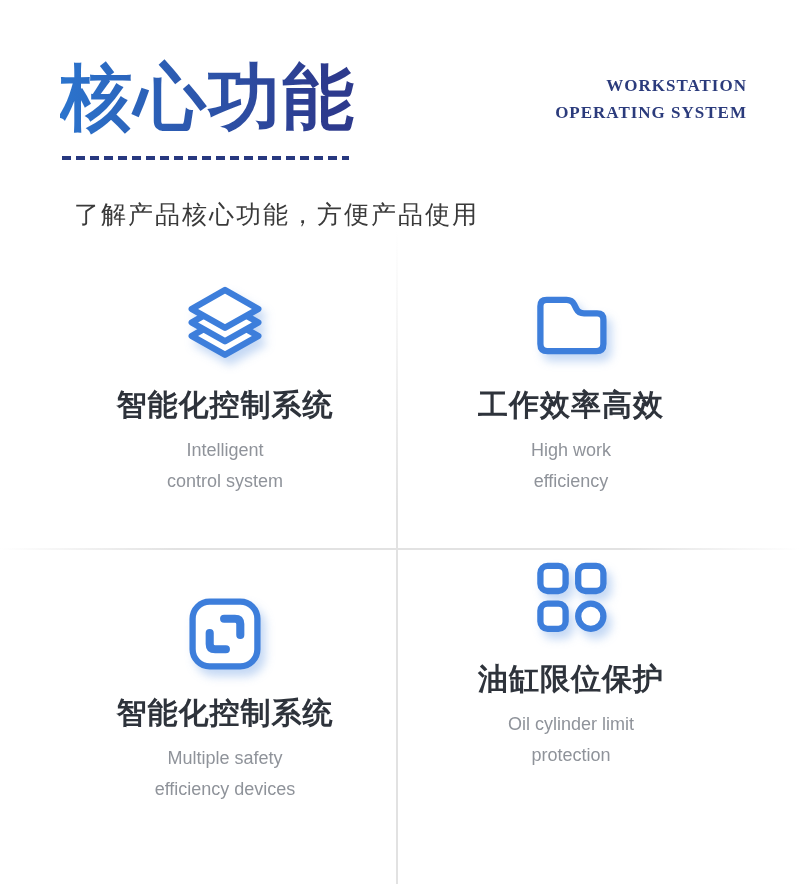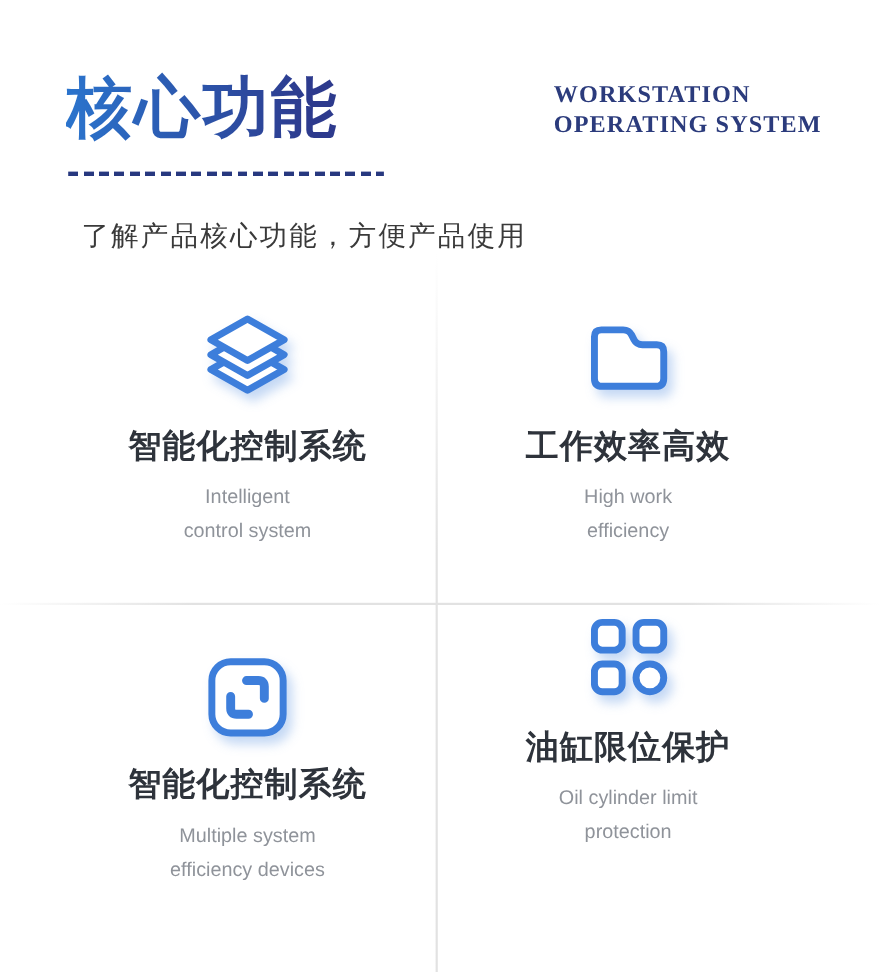--- a/index.html
+++ b/index.html
@@ -4,29 +4,29 @@
 <style>
   html,body{margin:0;padding:0;background:#fff;}
   .page{
     position:relative;width:800px;height:884px;background:#fff;overflow:hidden;
     font-family:"Liberation Sans","DejaVu Sans",sans-serif;
   }
   
   .title{
     position:absolute;left:60px;top:52px;margin:0;
     font-family:"Liberation Serif","DejaVu Serif",serif;
-    font-size:60px;font-weight:bold;line-height:92px;letter-spacing:2px;
+    font-size:72px;font-weight:bold;line-height:92px;letter-spacing:2px;
     background:linear-gradient(90deg,var(--title-grad-from,#2b74cd) 0%,var(--title-grad-to,#2d3a8d) 90%);
     -webkit-background-clip:text;background-clip:text;
     -webkit-text-fill-color:transparent;color:transparent;
   }
   .tagline{
-    position:absolute;right:53px;top:72px;text-align:left;
+    position:absolute;right:53px;top:72px;text-align:right;
     font-family:"Liberation Serif","DejaVu Serif",serif;
-    font-size:22px;font-weight:bold;line-height:27px;letter-spacing:1px;
+    font-size:17px;font-weight:bold;line-height:27px;letter-spacing:1px;
     color:var(--tagline-navy,#2b3b7c);
   }
   .dash{
     position:absolute;left:62px;top:156px;width:287px;height:4px;
     background:repeating-linear-gradient(90deg,var(--dash-navy,#27387f) 0 9px,transparent 9px 14px);
   }
   .subtitle{
     position:absolute;left:62px;top:186px;margin:12px;
     font-size:25px;letter-spacing:2px;color:var(--subtitle-dark,#3a3a3a);
   }
@@ -105,21 +105,21 @@
   </section>
 
   <section class="cell q3">
     <svg class="fico" viewBox="0 0 100 100" aria-hidden="true">
       <rect class="st" x="14" y="14" width="72" height="72" rx="19"></rect>
       <path class="bk" d="M49 33 L61 33 Q67 33 67 39 L67 51"></path>
       <path class="bk" d="M33 49 L33 61 Q33 67 39 67 L51 67"></path>
     </svg>
     <h2 class="cn">智能化控制系统</h2>
     <div class="en">
-      <div>Multiple system</div>
+      <div>Multiple safety</div>
       <div>efficiency devices</div>
     </div>
   </section>
 
   <section class="cell q4">
     <svg class="fico" viewBox="0 0 100 100" aria-hidden="true">
       <rect class="st" x="16" y="12" width="28" height="28" rx="8"></rect>
       <rect class="st" x="58" y="12" width="28" height="28" rx="8"></rect>
       <rect class="st" x="16" y="54" width="28" height="28" rx="8"></rect>
       <circle class="st" cx="72" cy="68" r="14"></circle>

